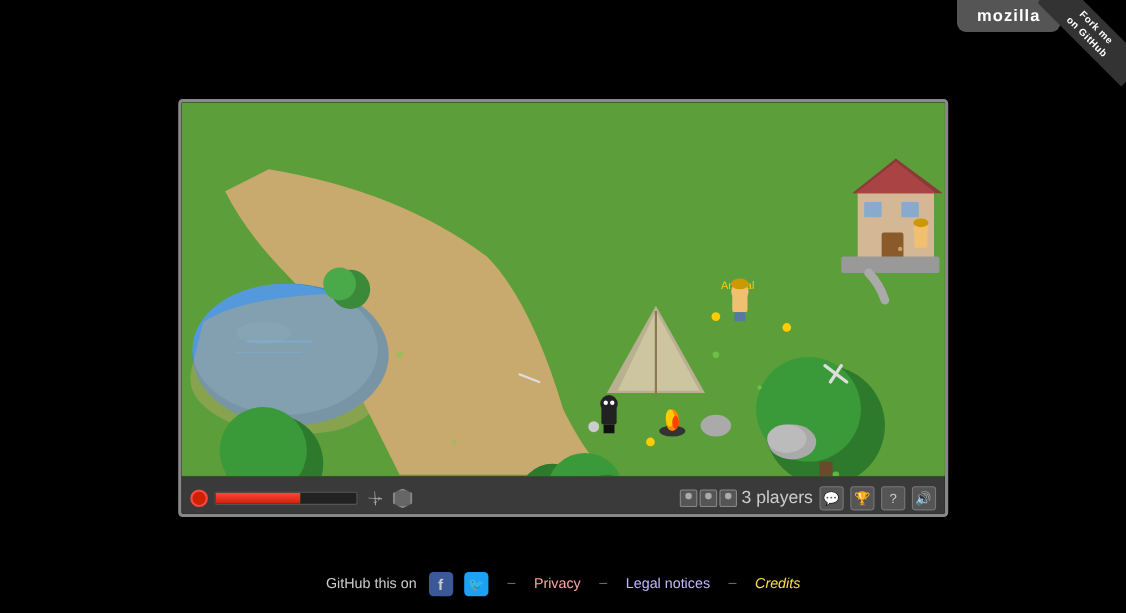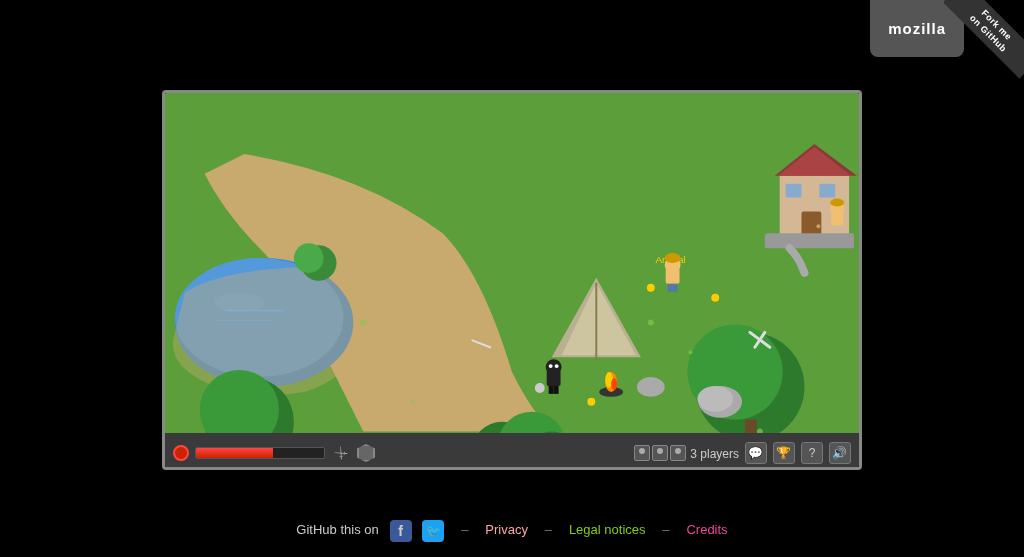--- a/index.html
+++ b/index.html
@@ -13,21 +13,21 @@
       position: relative;
     }
 
     
     #mozilla-badge {
       position: absolute;
       top: 0;
       right: 60px;
       background: #555;
       color: #fff;
-      padding: 20px 18px;
+      padding: 6px 18px;
       font-size: 15px;
       font-weight: bold;
       border-radius: 0 0 8px 8px;
       z-index: 100;
       letter-spacing: 1px;
     }
 
     
     #github-ribbon {
       position: absolute;
@@ -134,24 +134,24 @@
       background: #666;
       border: 2px solid #888;
       border-radius: 3px;
       clip-path: polygon(50% 0%, 100% 25%, 100% 75%, 50% 100%, 0% 75%, 0% 25%);
     }
 
     .hud-spacer { flex: 1; }
 
     #players-group {
       display: flex;
-      align-items: flex-end;
+      align-items: center;
       gap: 4px;
       color: #ccc;
-      font-size: 12px;
+      font-size: 16px;
     }
 
     #players-icons {
       display: flex;
       gap: 2px;
     }
 
     .player-icon {
       width: 16px;
       height: 16px;
@@ -400,18 +400,18 @@
   </a>
   &nbsp;
   <a id="twitter-icon" href="#">🐦</a>
   &nbsp;
   <span class="separator">–</span>
   &nbsp;
   <a href="#" style="color:#fca5a5;text-decoration:none;">Privacy</a>
   &nbsp;
   <span class="separator">–</span>
   &nbsp;
-  <a href="#" style="color:#84cc16;text-decoration:none;text-align:right;">Legal notices</a>
+  <a href="#" style="color:#c4b5fd;text-decoration:none;text-align:right;">Legal notices</a>
   &nbsp;
   <span class="separator">–</span>
   &nbsp;
-  <a href="#" style="color:#ec4899;text-decoration:none;">Credits</a>
+  <a href="#" style="color:#fde047;text-decoration:none;font-style:italic;">Credits</a>
 </div>
 
 </body></html>

